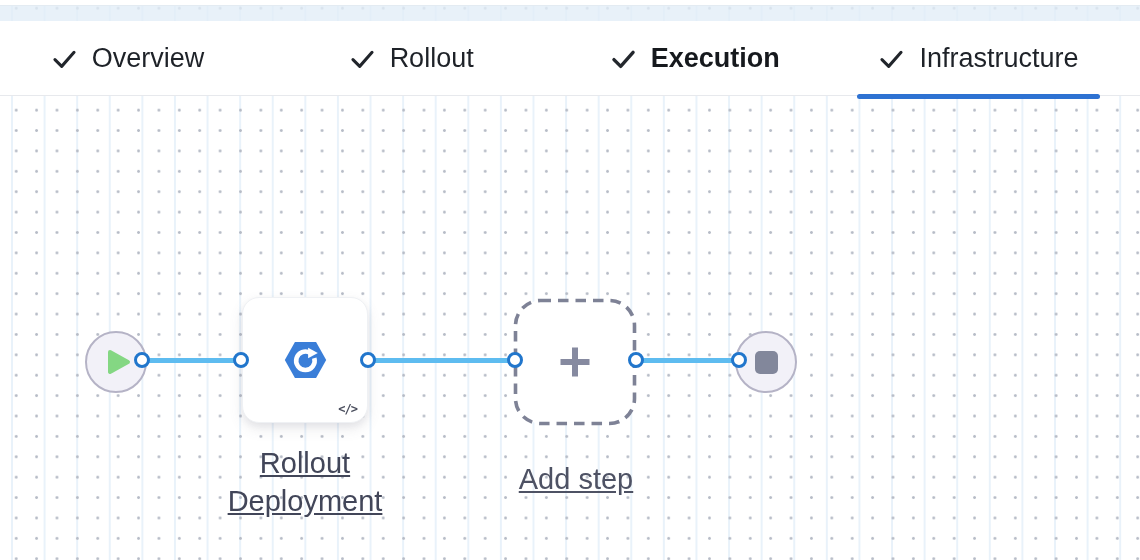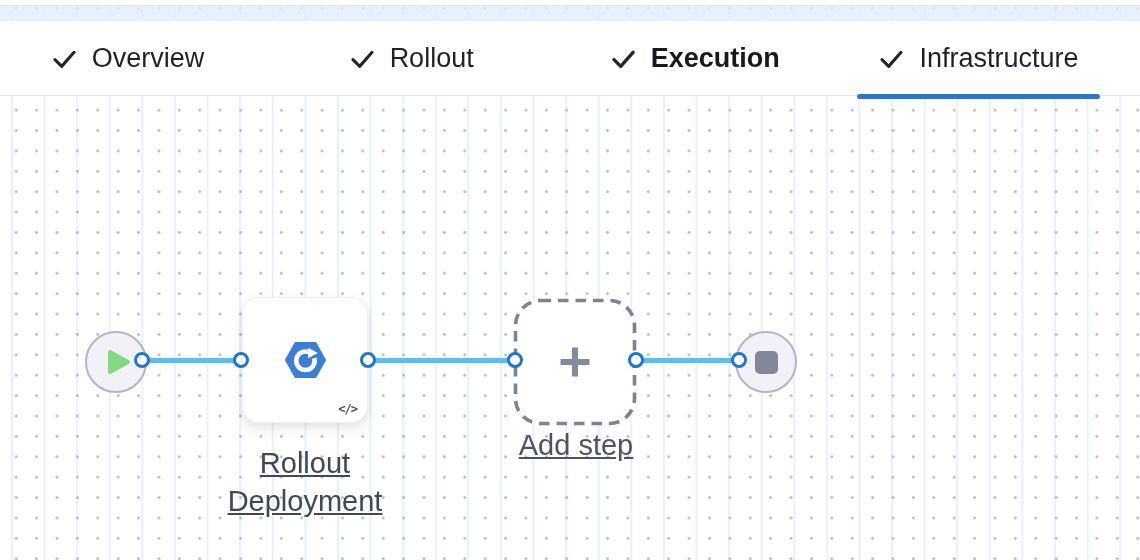--- a/index.html
+++ b/index.html
@@ -83,21 +83,21 @@
   .add-step-box svg { display: block; }
   .plus-icon {
     position: absolute; left: 50%; top: 50%; transform: translate(-50%,-50%);
   }
 
   .node-label {
     position: absolute; text-align: center; z-index: 3;
     font-size: 29px; line-height: 38px; white-space: pre-line; text-decoration: underline;
   }
   .step-label { left: 180px; top: 444px; width: 250px; color: #424659; }
-  .add-step-label { left: 476px; top: 426px; width: 200px; color: #4e5264; }
+  .add-step-label { left: 476px; top: 460px; width: 200px; color: #4e5264; }
 </style>
 </head>
 <body>
 
 <div class="top-white"></div>
 <div class="top-strip"></div>
 
 <header class="tabbar">
   <div class="tab">
     <svg class="check" viewBox="0 0 24 24" fill="none">

